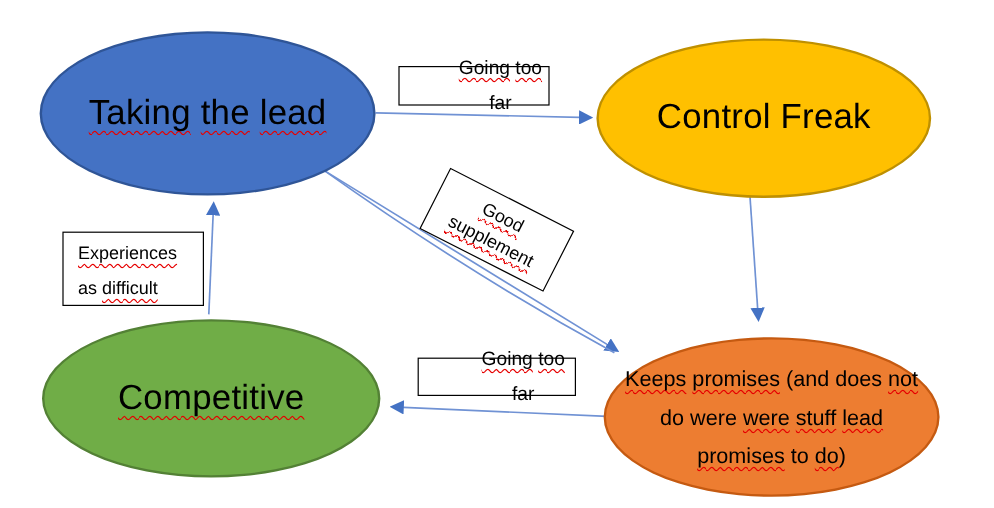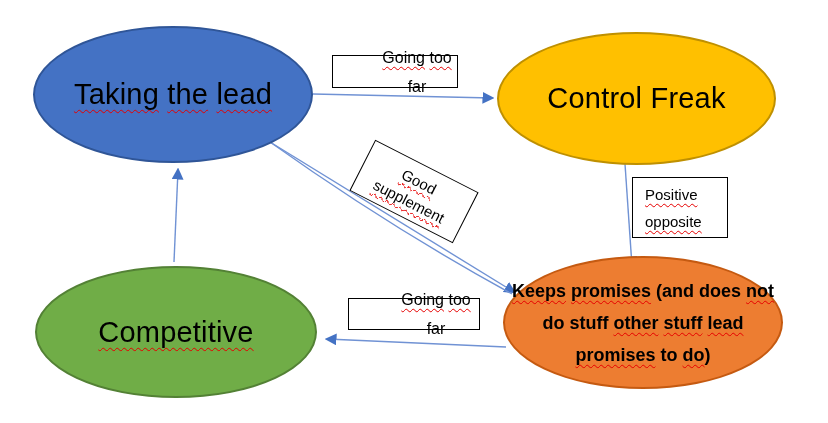--- a/index.html
+++ b/index.html
@@ -62,34 +62,34 @@
   </div>
 
   <div class="node n-gold" style="left:497px; top:32px; width:279px; height:133px;">
     <span class="node-title"><span>Control Freak</span></span>
   </div>
 
   <div class="node n-green" style="left:35px; top:266px; width:282px; height:132px;">
     <span class="node-title"><span class="sq">Competitive</span></span>
   </div>
 
-  <div class="node n-orange" style="left:503px; top:256px; width:280px; height:133px;font-weight:bold;">
-    <span class="node-body"><span class="sq">Keeps</span><span> </span><span class="sq">promises</span><span> (and does </span><span class="sq">not</span><br><span>do stuff </span><span class="sq">other</span><span> </span><span class="sq">stuff</span><span> </span><span class="sq">lead</span><br><span class="sq">promises</span><span> to </span><span class="sq">do</span><span>)</span></span>
+  <div class="node n-orange" style="left:503px; top:281px; width:280px; height:133px;">
+    <span class="node-body"><span class="sq">Keeps</span><span> </span><span class="sq">promises</span><span> (and does </span><span class="sq">not</span><br><span>do were </span><span class="sq">were</span><span> </span><span class="sq">stuff</span><span> </span><span class="sq">lead</span><br><span class="sq">promises</span><span> to </span><span class="sq">do</span><span>)</span></span>
   </div>
 
   <div class="box center" style="left:332px; top:55px; width:126px; height:33px;">
     <span><span class="sq">Going</span><span> </span><span class="sq">too</span><span> far</span></span>
   </div>
 
-  <div class="box leftal" style="left:632px; top:177px; width:96px; height:61px;">
-    <span><span class="sq">Positive</span><br><span class="sq">opposite</span></span>
-  </div>
 
   <div class="box center" style="left:348px; top:298px; width:132px; height:32px;">
     <span><span class="sq">Going</span><span> </span><span class="sq">too</span><span> far</span></span>
   </div>
 
+  <div class="box leftal" style="left:52px; top:193px; width:118px; height:62px; line-height:29px;">
+    <span><span class="sq">Experiences</span><br><span>as </span><span class="sq">difficult</span></span>
+  </div>
 
   <div class="box rot" style="left:356px; top:163px; width:116px; height:57px;">
     <span><span class="sq">Good</span><br><span class="sq">supplement</span></span>
   </div>
 
 </div>
 
 </body></html>

